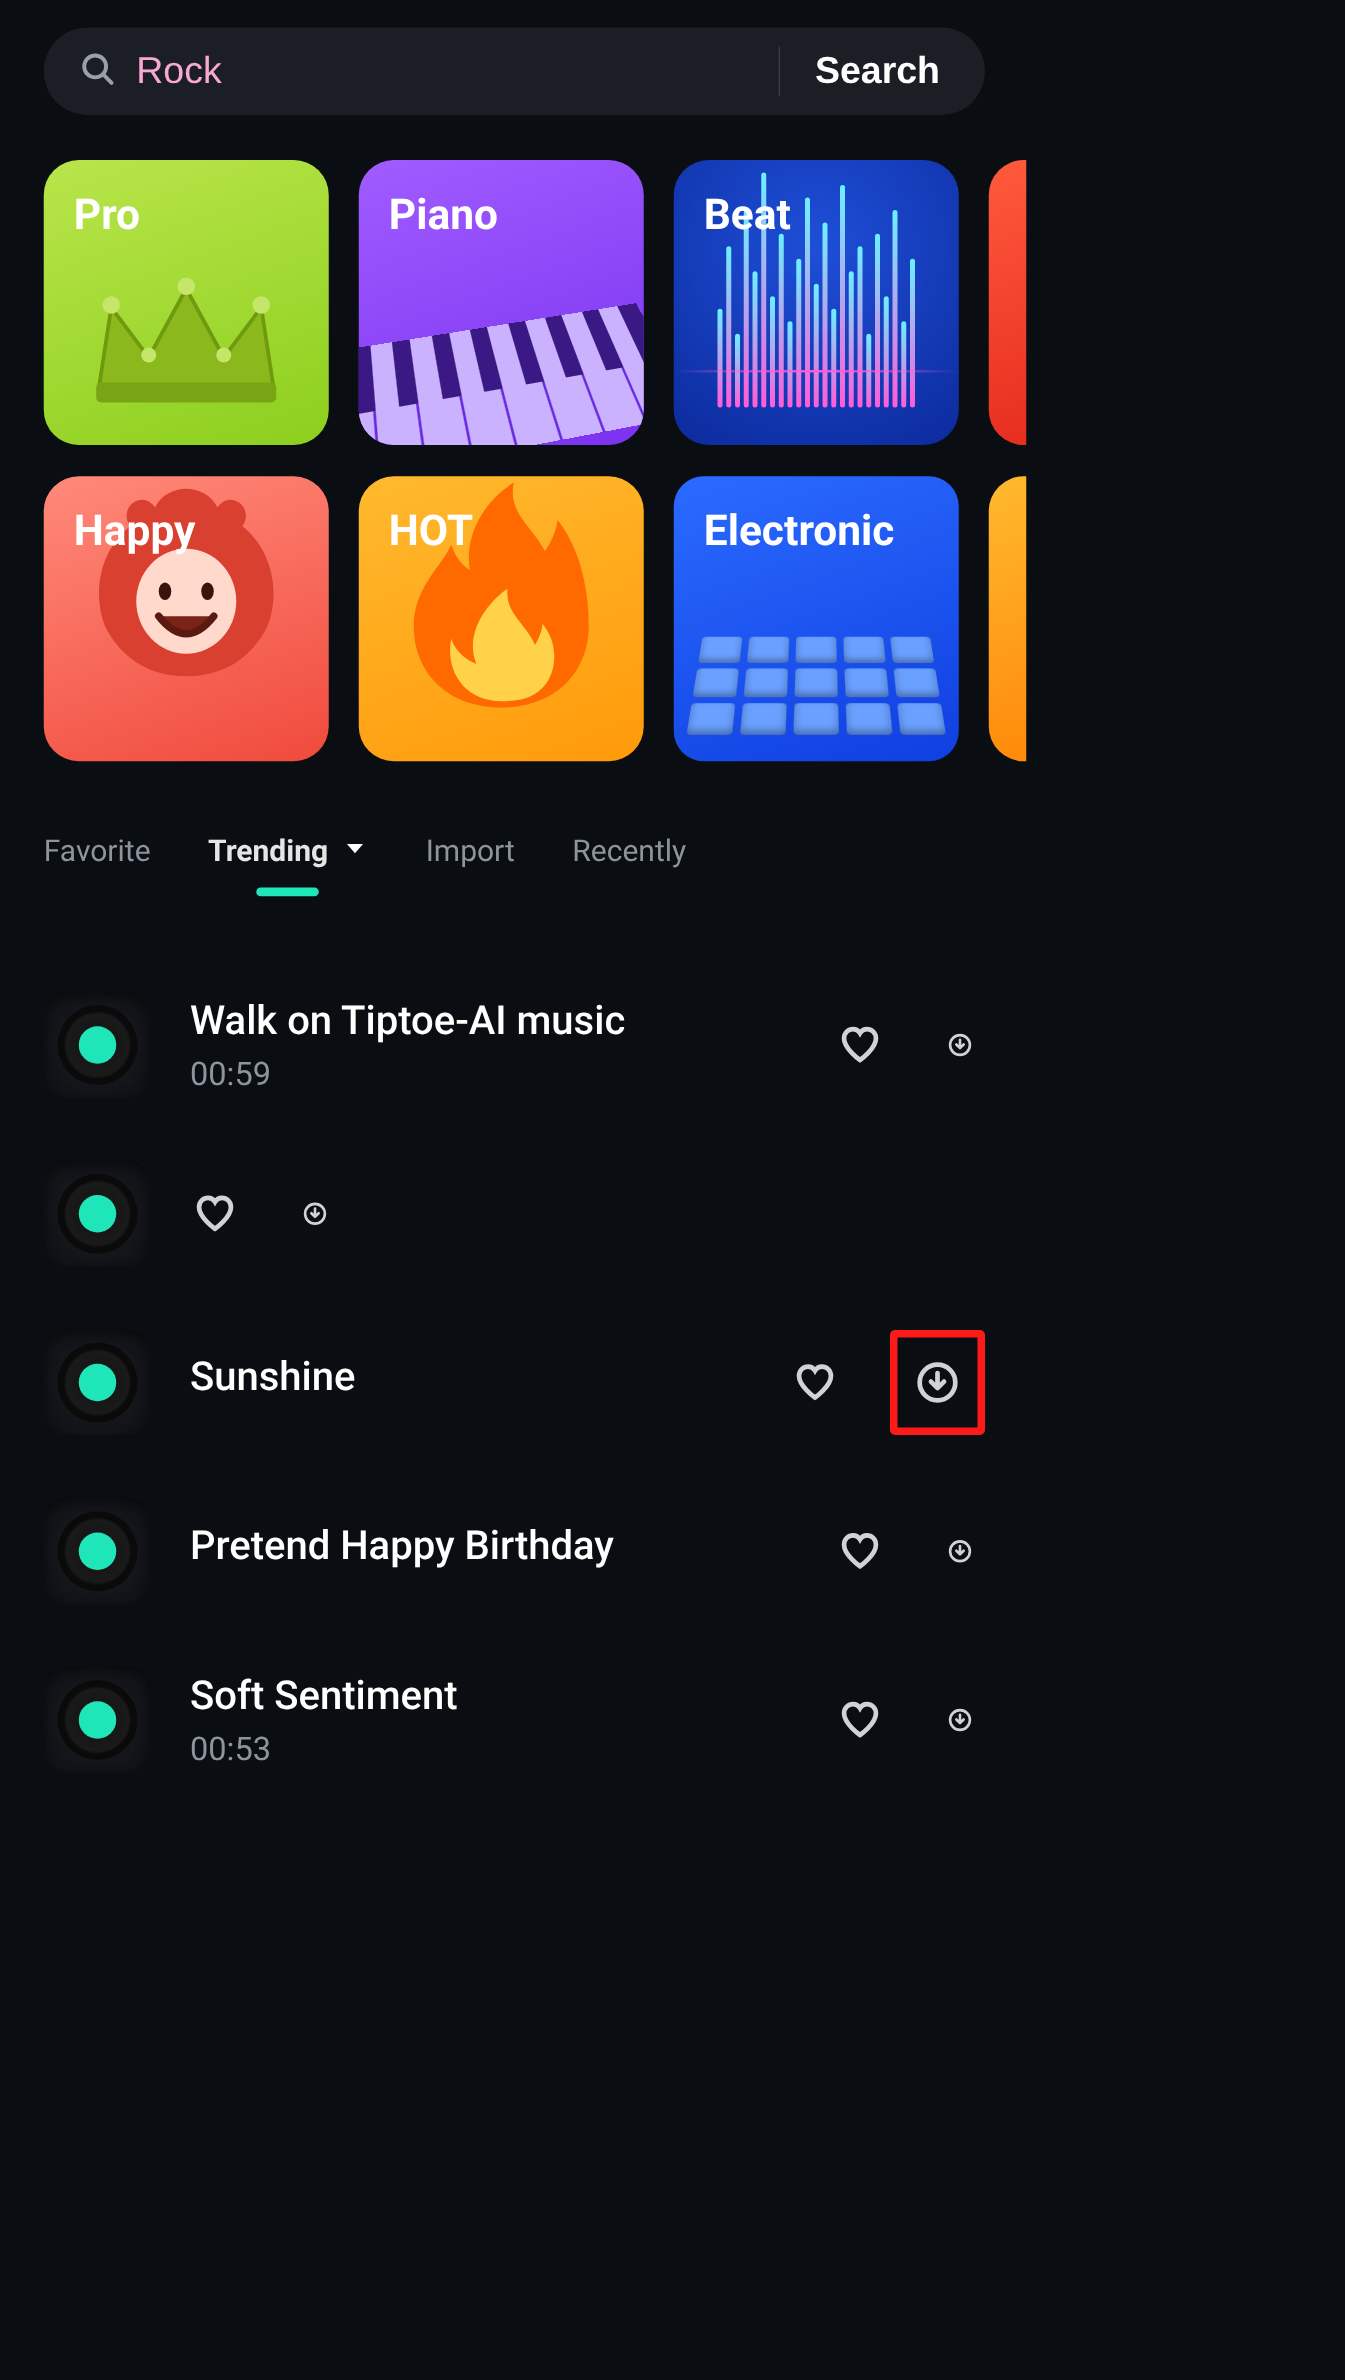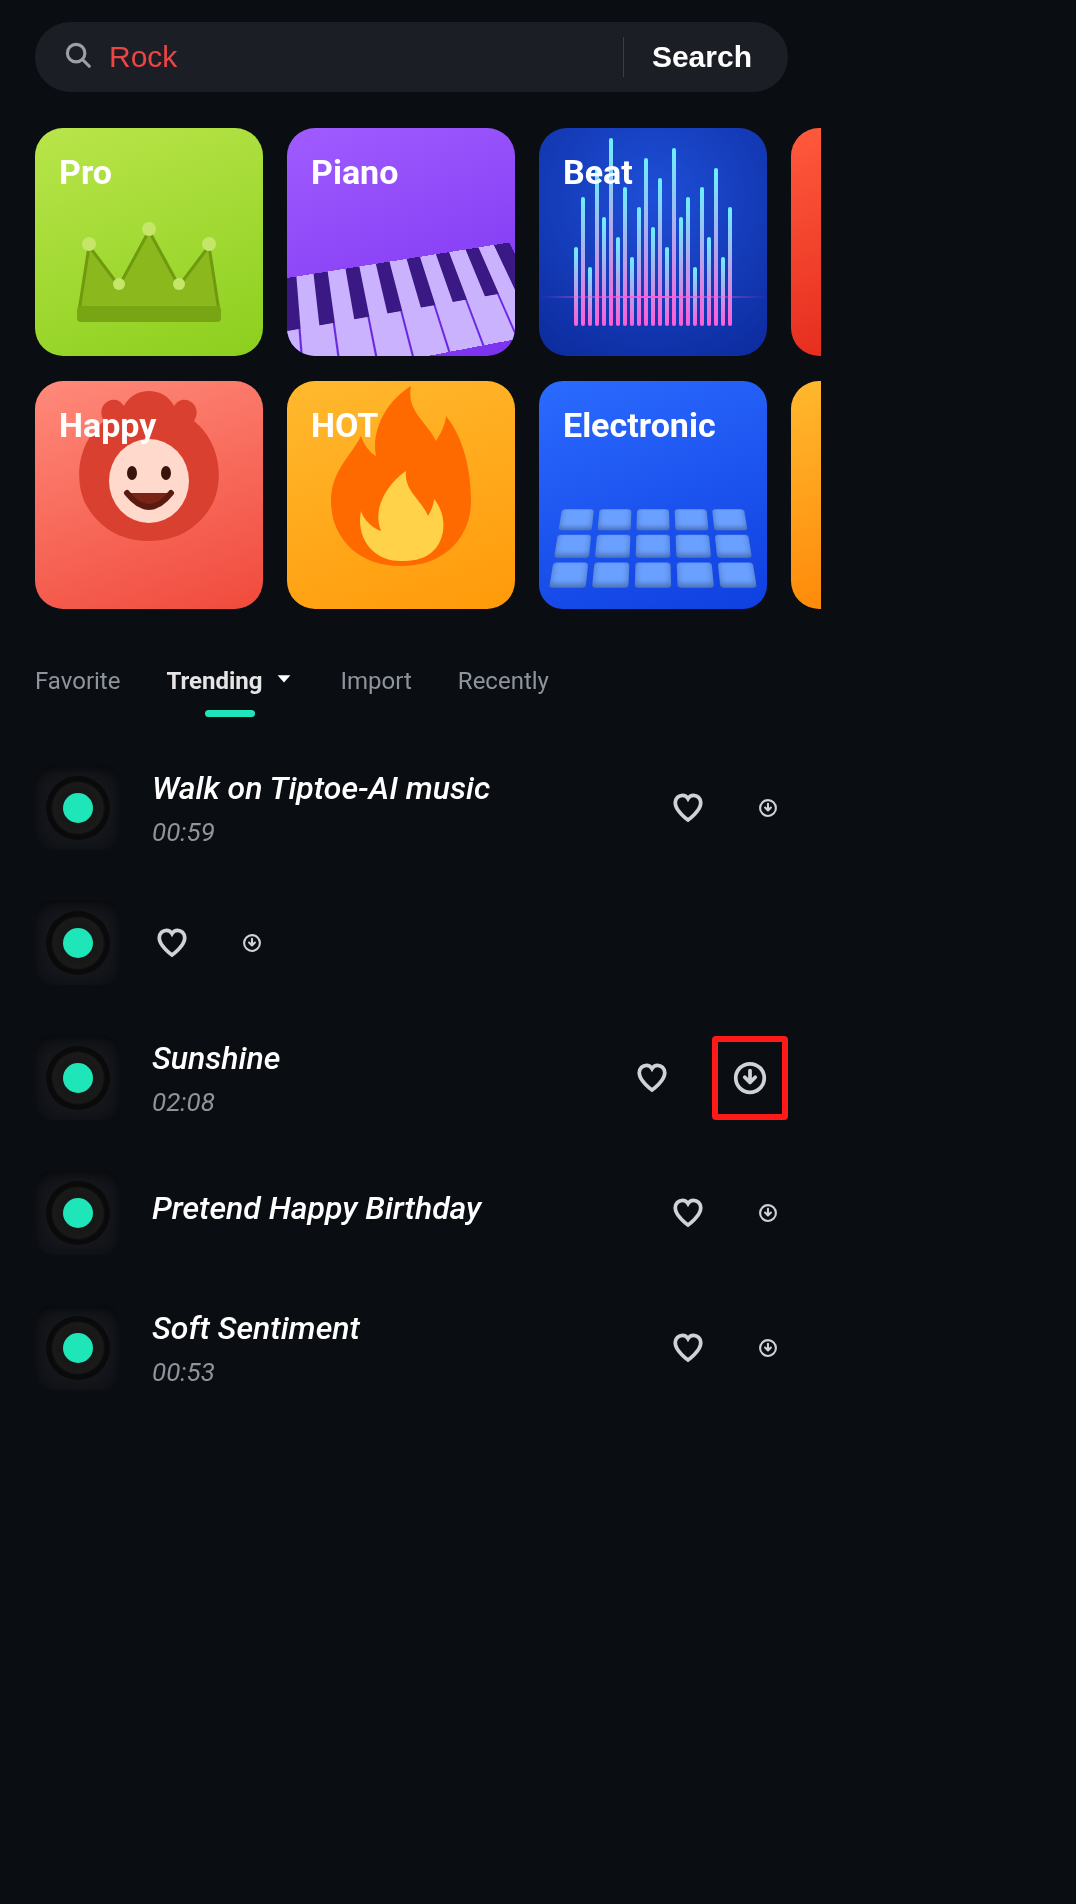--- a/index.html
+++ b/index.html
@@ -22,21 +22,21 @@
     display: flex;
     align-items: center;
     padding: 0 18px 0 28px;
   }
   .search-bar .icon { color: #9aa0a6; margin-right: 16px; }
   .search-input {
     flex: 1;
     background: transparent;
     border: none;
     outline: none;
-    color: #ef4444;
+    color: #f9a8d4;
     font-size: 30px;
     height: 100%;
   }
   .search-input::placeholder { color: #7d8187; }
   .search-divider {
     width: 1px; height: 40px; background: #3a3f46; margin: 0 10px 0 4px;
   }
   .search-btn {
     background: transparent; border: none; color: #fff;
     font-size: 30px; font-weight: 600; padding: 0 18px; cursor: pointer;
@@ -124,21 +124,21 @@
   }
   .tab { color:#8e949c; cursor:pointer; position:relative; }
   .tab.active { color:#e5e5e5; font-weight:700; display:flex; align-items:center; gap:10px;}
   .tab.active::after{
     content:""; position:absolute; left:50%; transform:translateX(-50%);
     bottom:-22px; width:50px; height:7px; border-radius:4px; background:#1ee6b8;
   }
   .tab .caret { display:inline-block; }
 
   
-  .tracks { margin-top: 70px; padding: 0 35px; display:flex; flex-direction:column; gap:50px;font-style:italic;}
+  .tracks { margin-top: 98px; padding: 0 35px; display:flex; flex-direction:column; gap:50px;}
   .track { display:flex; align-items:center; gap:32px; }
   .thumb {
     width:85px; height:85px; border-radius:18px;
     background: radial-gradient(circle at 50% 50%, #1a1d22 0%, #0e1014 100%);
     display:flex; align-items:center; justify-content:center; position:relative;
     box-shadow: 0 4px 10px rgba(0,0,0,.5) inset;
   }
   .thumb::before{
     content:""; position:absolute; width:64px; height:64px; border-radius:50%;
     background: radial-gradient(circle,#111 0%,#1a1a1a 55%,#0a0a0a 60%);
@@ -330,21 +330,20 @@
             <path class="stroke" d="M12 7 L12 14 M8.5 11.5 L12 15 L15.5 11.5" stroke-linecap="round" stroke-linejoin="round"></path>
           </svg>
       </div>
     </div>
   </div>
 
   <div class="track">
     <div class="thumb"></div>
     <div class="track-meta">
       <div class="track-title">Sunshine</div>
-      <div class="track-dur">02:08</div>
     </div>
     <div class="track-actions">
       <div class="act-btn">
         <svg viewBox="0 0 24 24">
             <path class="stroke" d="M12 20 C12 20 3.5 14 3.5 8.5 C3.5 5.5 5.8 3.5 8.3 3.5 C10 3.5 11.3 4.5 12 5.7 C12.7 4.5 14 3.5 15.7 3.5 C18.2 3.5 20.5 5.5 20.5 8.5 C20.5 14 12 20 12 20 Z"></path>
           </svg>
       </div>
       <div class="highlight-box">
         <div class="act-btn" style="width:36px;height:36px">
           <svg viewBox="0 0 24 24">

